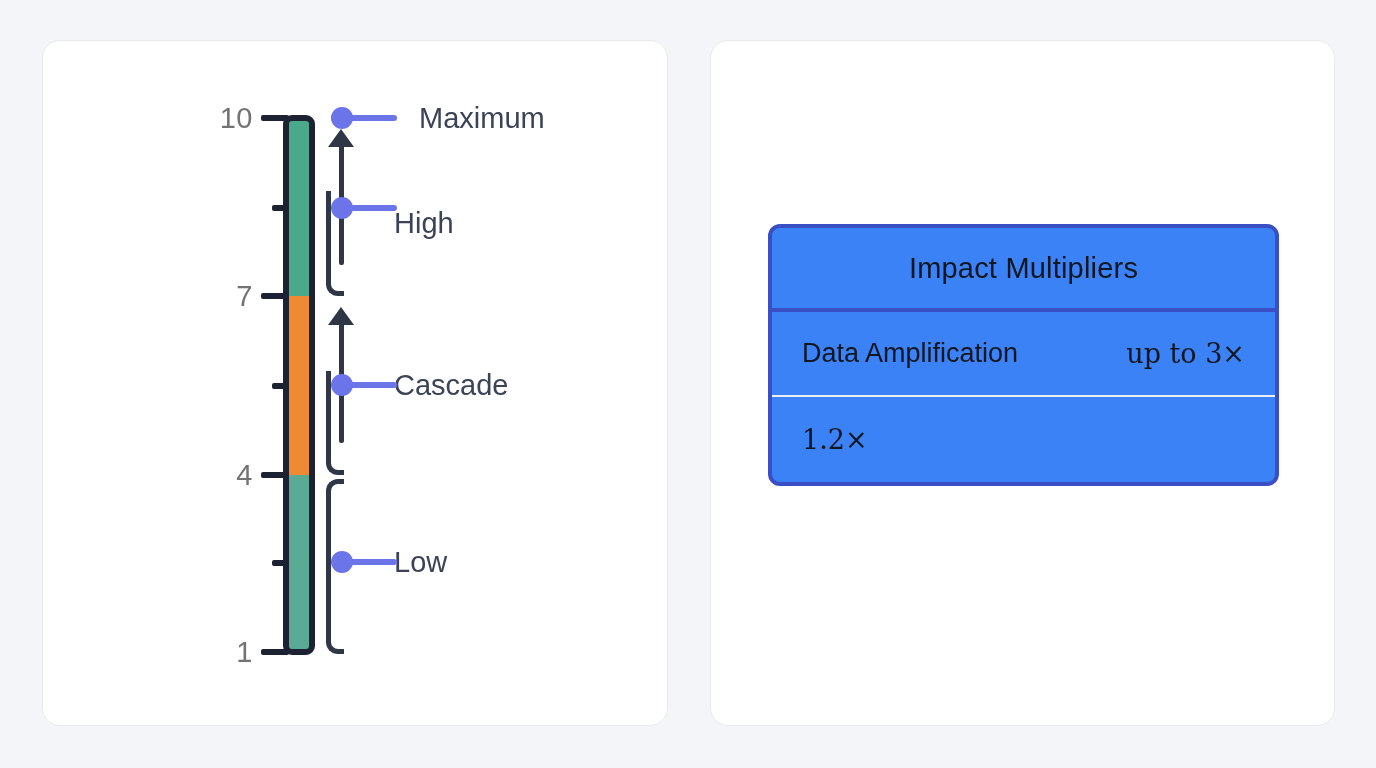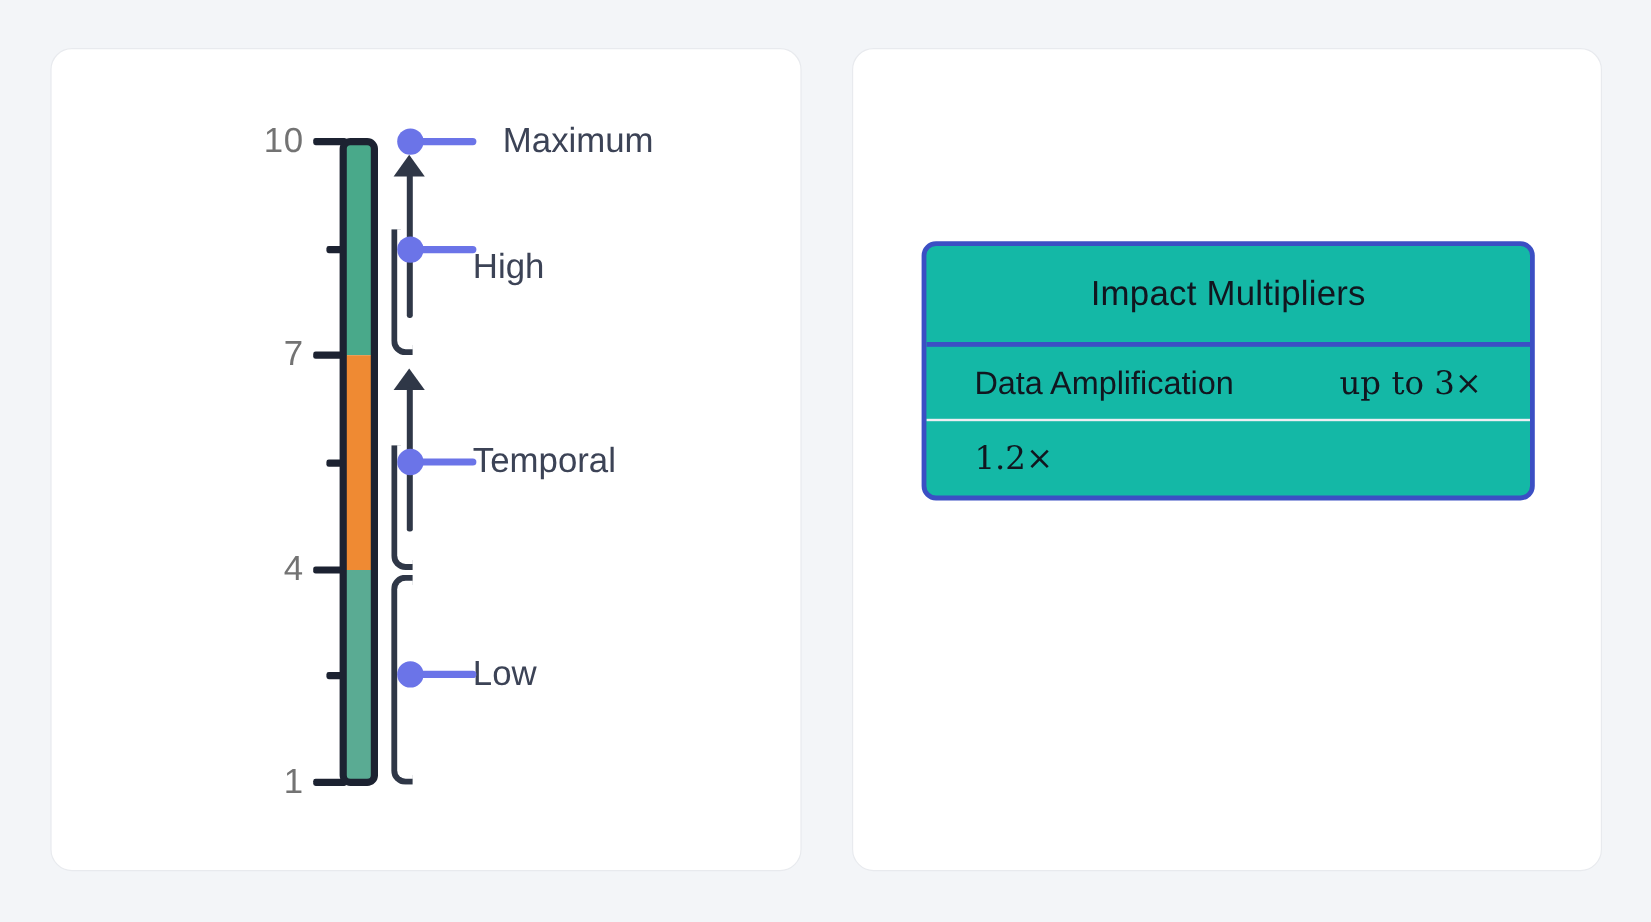--- a/index.html
+++ b/index.html
@@ -121,47 +121,47 @@
     color: #3c4356;
     white-space: nowrap;
     transform: translateY(-50%);
     line-height: 1;
   }
 
   
   #multiplier-table {
     position: absolute;
     left: 57px;
-    top: 160px;
+    top: 183px;
     width: 511px;
     box-sizing: border-box;
     border: 4px solid #3b4fc4;
     border-radius: 12px;
-    background: #14b8a6;
+    background: #3b82f6;
     overflow: hidden;
   }
   #table-header {
     height: 84px;
     display: flex;
     align-items: center;
     justify-content: center;
     border-bottom: 4px solid #3b4fc4;
     box-sizing: border-box;
   }
   #table-title {
     font-size: 29px;
     color: #11161f;
     letter-spacing: 0.2px;
   }
   .table-row {
     display: flex;
     align-items: center;
     justify-content: space-between;
-    height: 62px;
-    padding: 0 40px;
+    height: 85px;
+    padding: 0 30px;
     box-sizing: border-box;
     border-bottom: 2px solid #eceef3;
   }
   .table-row:last-child { border-bottom: none; }
   .row-name {
     font-size: 27px;
     color: #11161f;
     white-space: nowrap;
   }
   .row-value {
@@ -213,21 +213,21 @@
     <div class="callout-line" style="left:298px; top:77px; width:56px;"></div>
     <div class="callout-dot" style="left:299px; top:77px;"></div>
     <span class="callout-label" style="left:351px; top:77px;margin-left:25px;">Maximum</span>
 
     <div class="callout-line" style="left:298px; top:167px; width:56px;"></div>
     <div class="callout-dot" style="left:299px; top:167px;"></div>
     <span class="callout-label" style="left:351px; top:182px;">High</span>
 
     <div class="callout-line" style="left:298px; top:344px; width:56px;"></div>
     <div class="callout-dot" style="left:299px; top:344px;"></div>
-    <span class="callout-label" style="left:351px; top:344px;">Temporal</span>
+    <span class="callout-label" style="left:351px; top:344px;">Cascade</span>
 
     <div class="callout-line" style="left:298px; top:521px; width:56px;"></div>
     <div class="callout-dot" style="left:299px; top:521px;"></div>
     <span class="callout-label" style="left:351px; top:521px;">Low</span>
 
   </div>
 </div>
 
 <div class="card" id="right-card">
 

